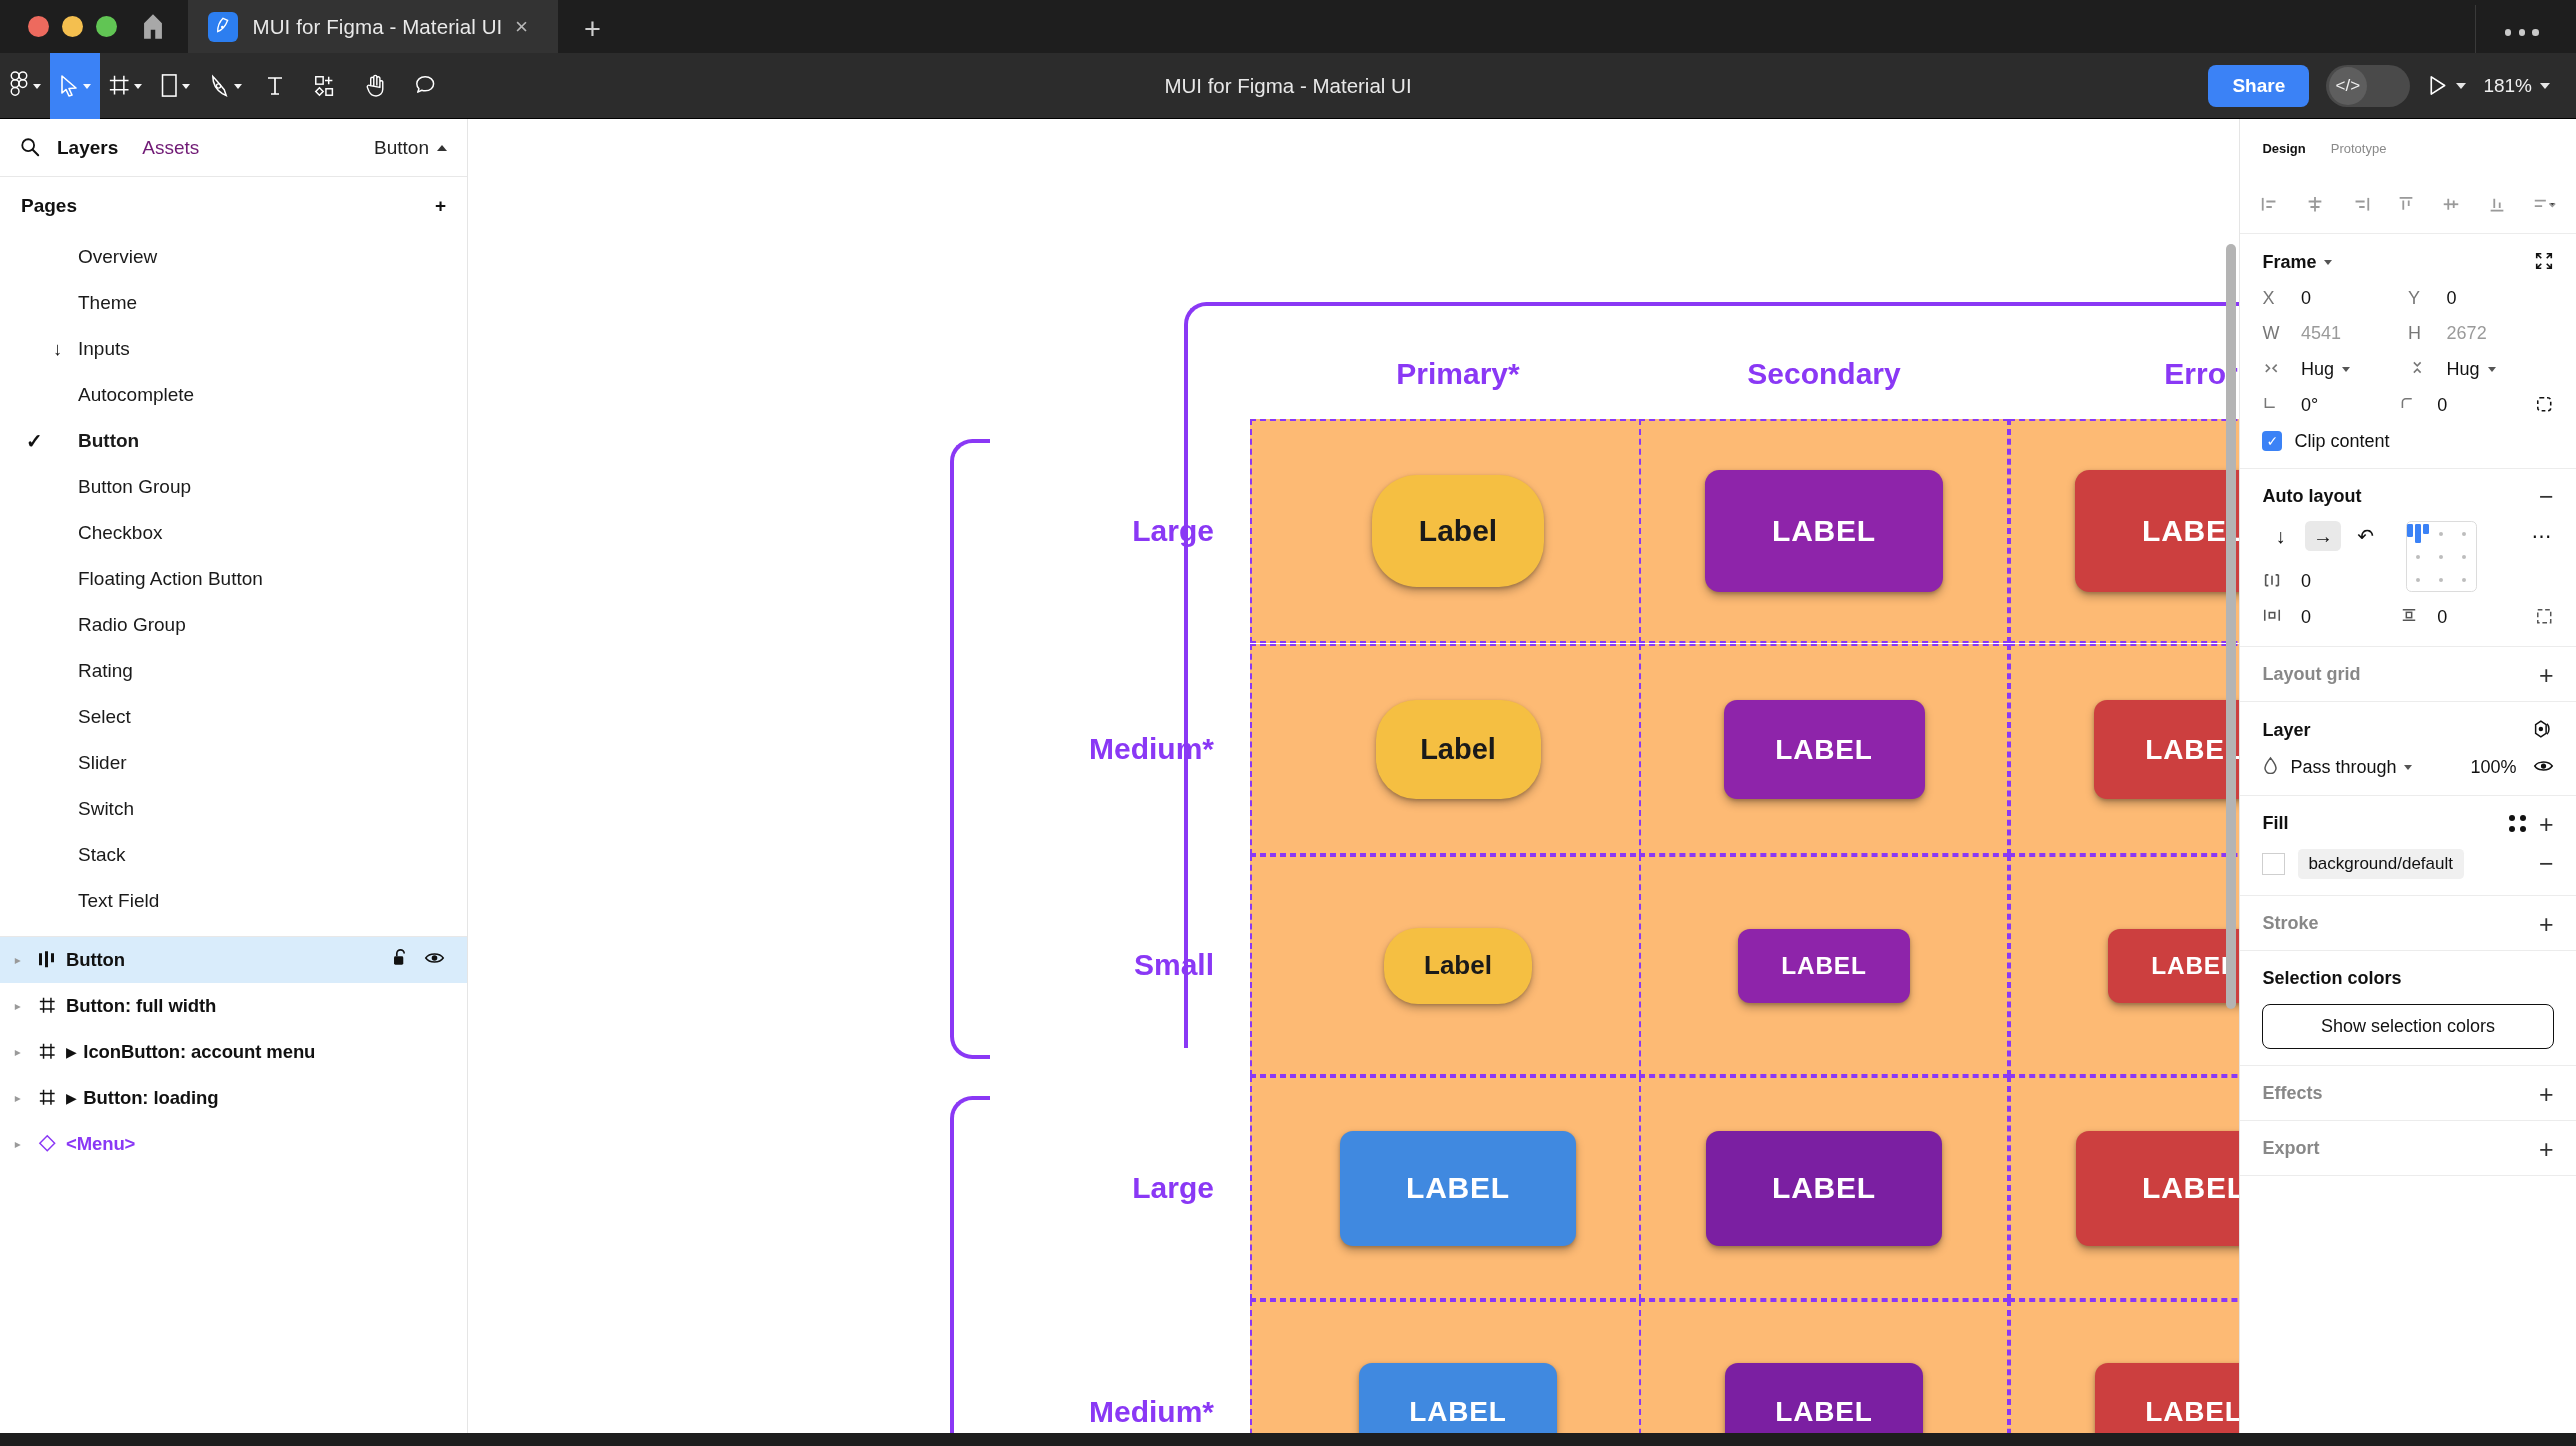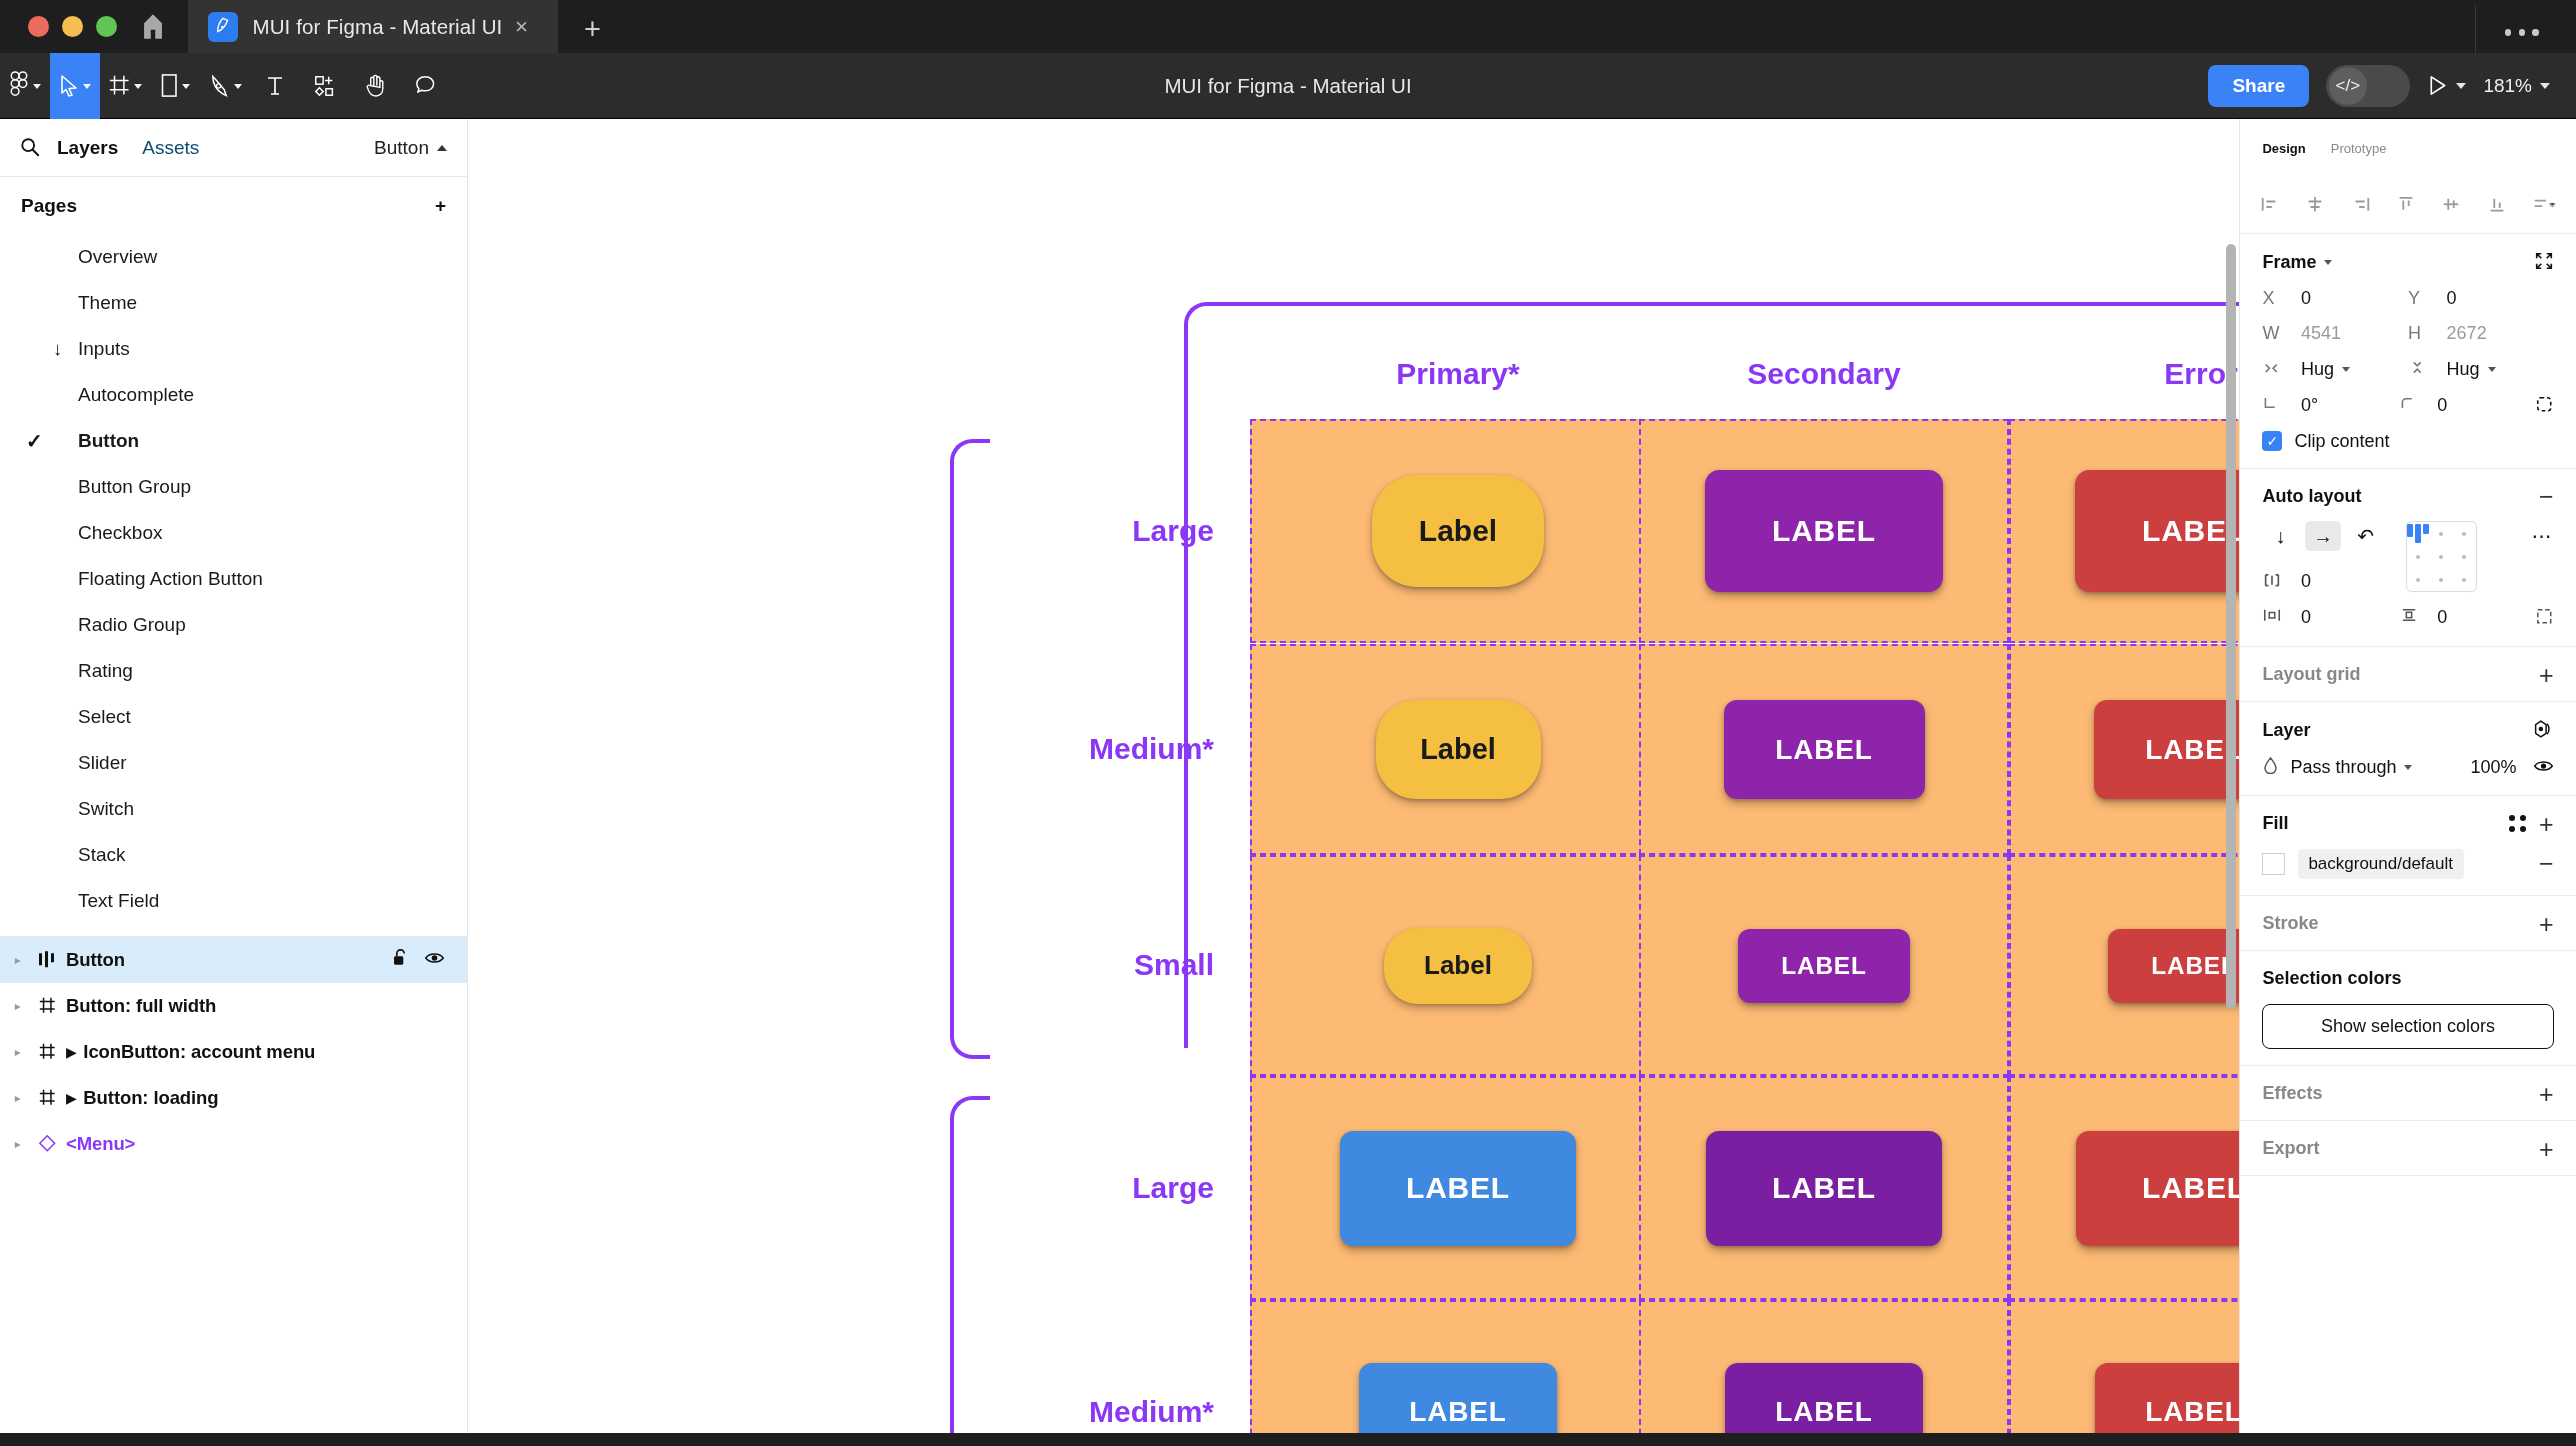--- a/index.html
+++ b/index.html
@@ -80,21 +80,21 @@
   
   .app { display:flex; height:1314px; }
 
   
   .sidebar { width:468px; background:#fff; border-right:0.7px solid #e5e5e5; display:flex; flex-direction:column; flex:none; }
   .sb-head {
     height:58px; display:flex; align-items:center; gap:0;
     padding:0 20px; border-bottom:0.7px solid #e8e8e8;
   }
   .sb-search { margin-right:17px; }
-  .sb-tab { font-size:19px; color:#0c4a6e; margin-right:24px; }
+  .sb-tab { font-size:19px; color:#701a75; margin-right:24px; }
   .sb-tab.active { color:#111; font-weight:700; }
   .sb-page-sel { margin-left:auto; display:flex; align-items:center; gap:8px; font-size:19px; color:#222; }
   .up-caret { width:0;height:0;border-left:5.3px solid transparent;border-right:5.3px solid transparent;border-bottom:6.6px solid #333; }
 
   .pages-head {
     display:flex; align-items:center; height:57px; padding:0 21px;
   }
   .pages-head span { font-size:19px; font-weight:700; color:#111; }
   .pages-plus { margin-left:auto; font-size:28px; color:#333; font-weight:300; line-height:1; }
 

